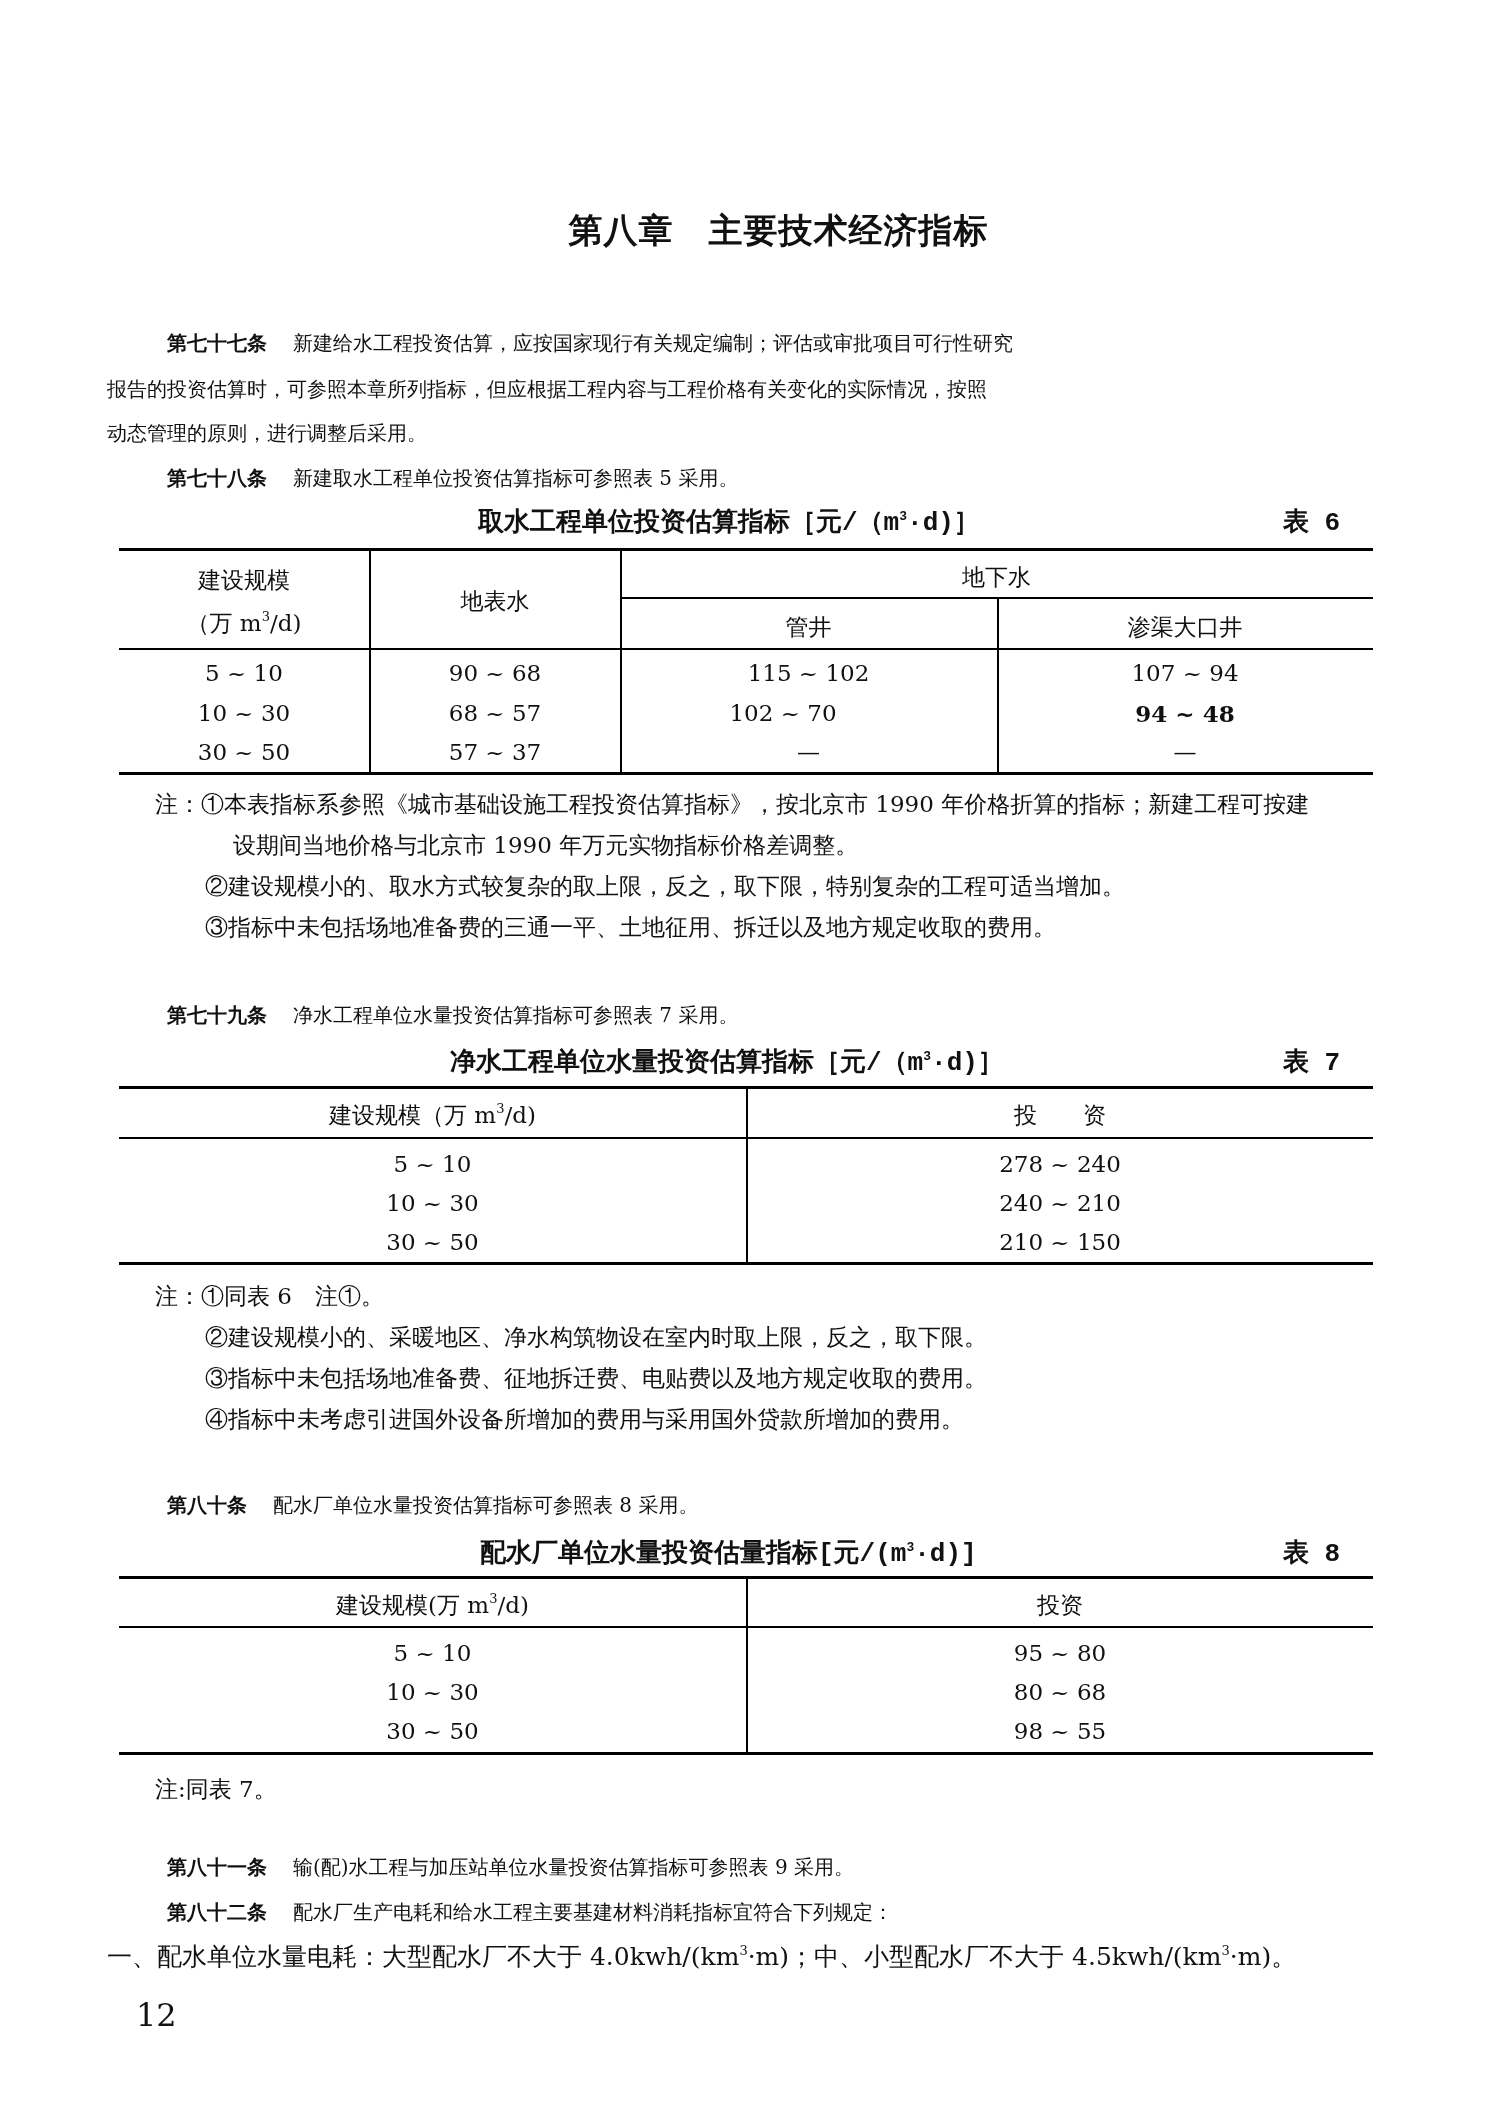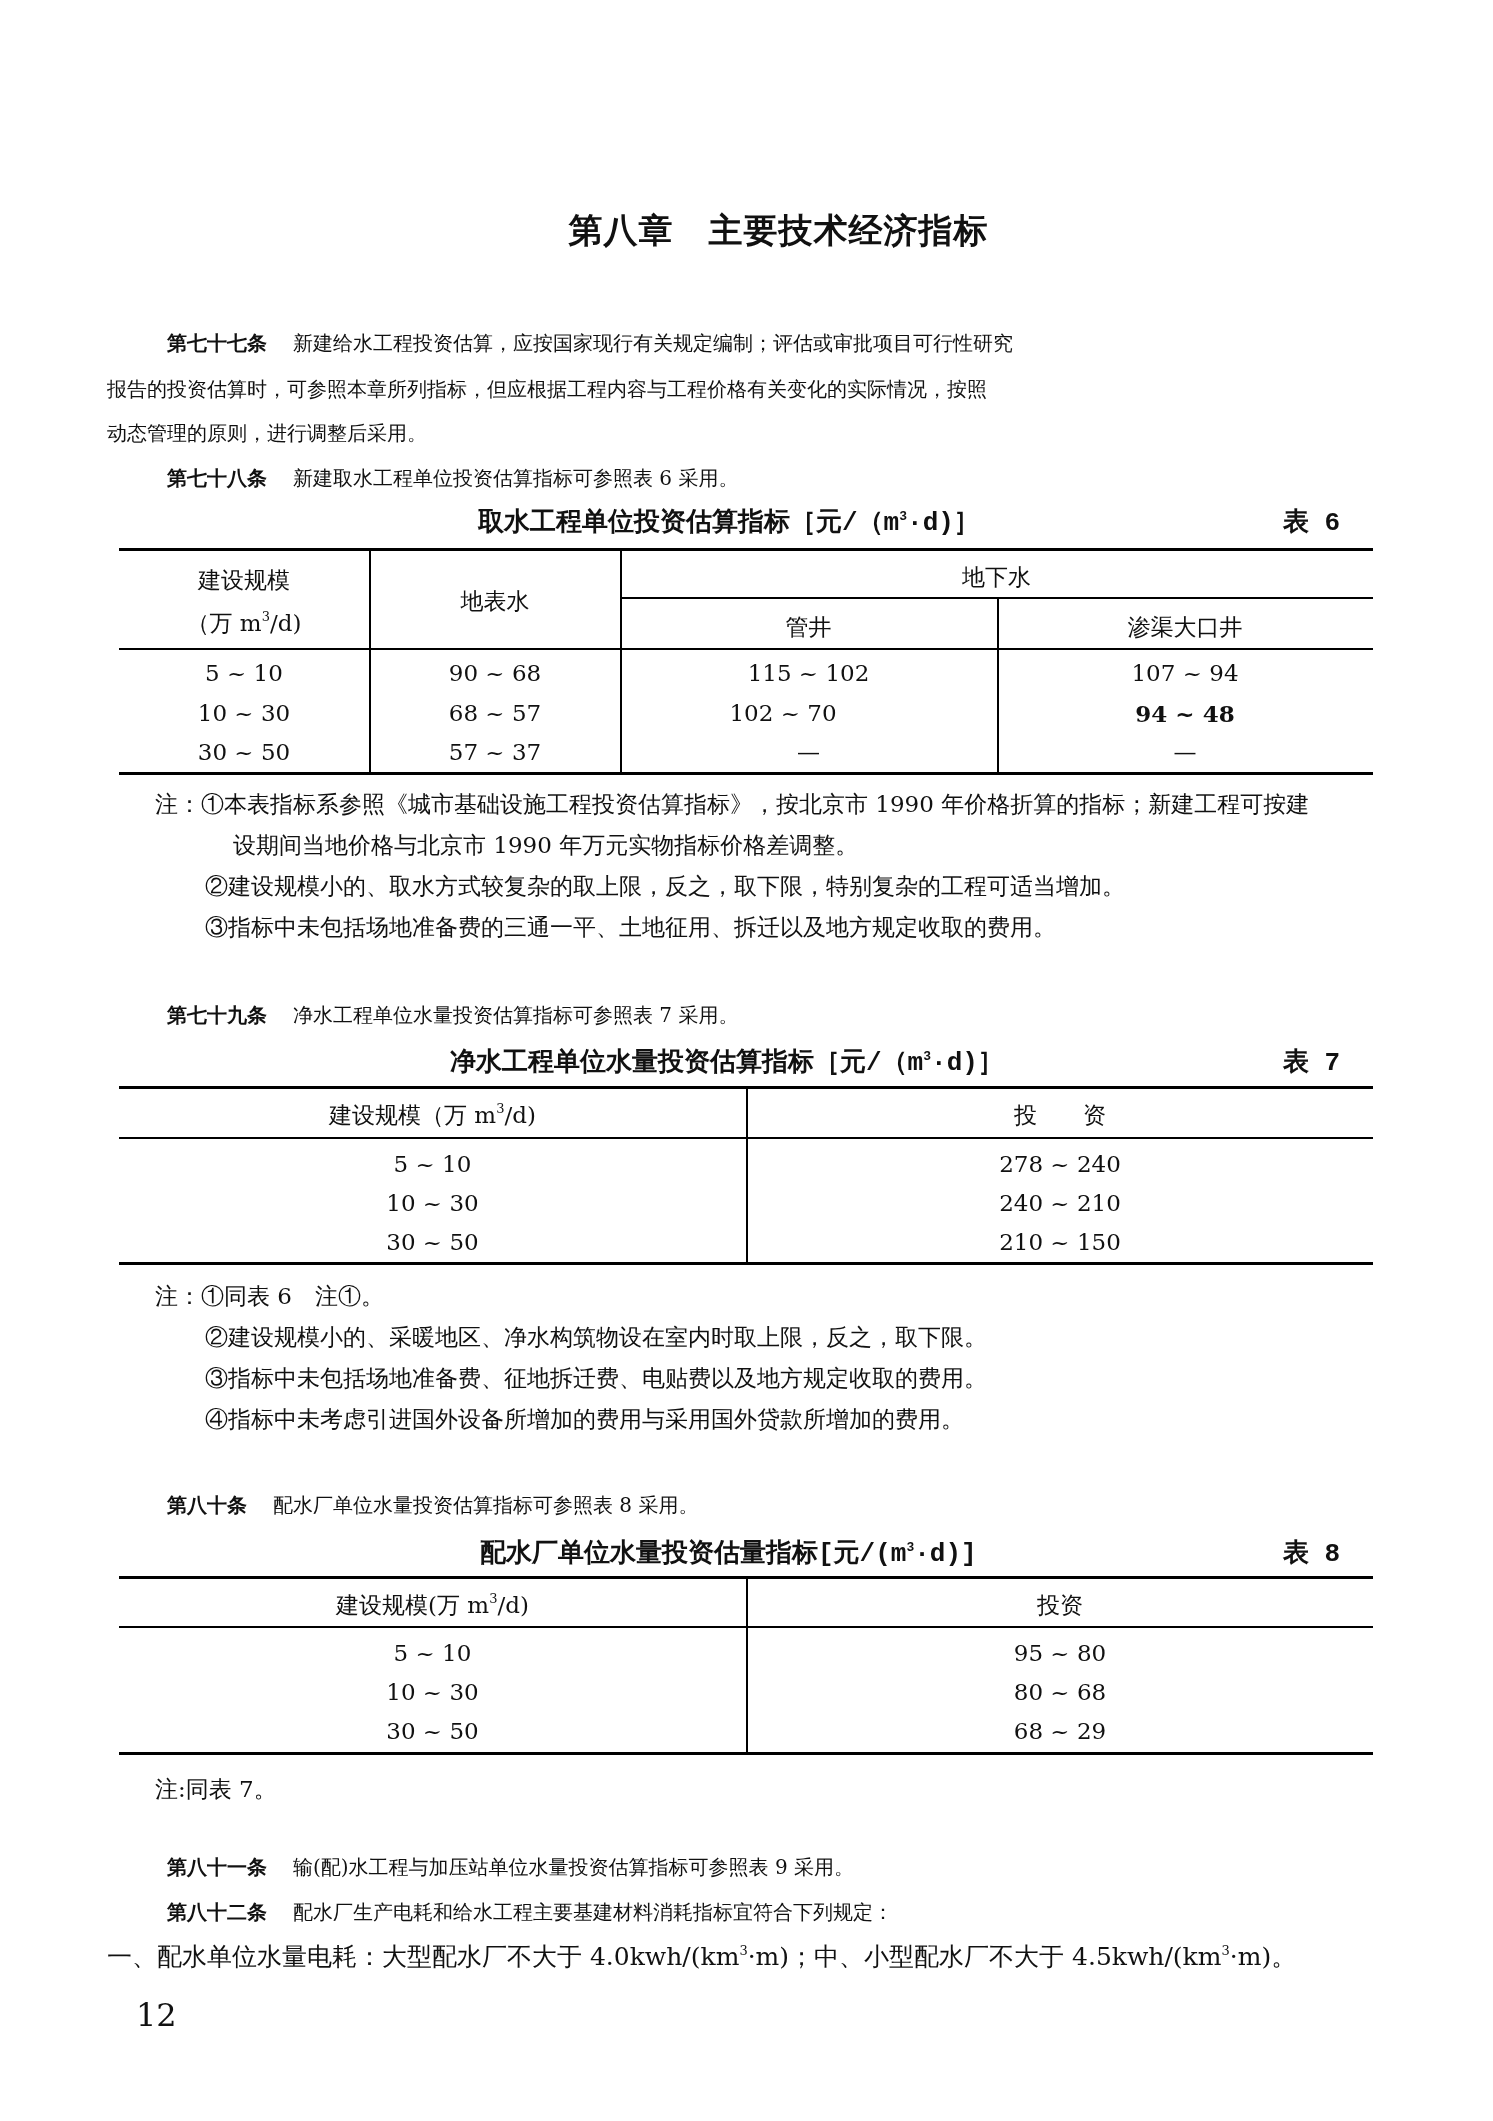--- a/index.html
+++ b/index.html
@@ -22,21 +22,21 @@
 
 <div class="abs title">第八章　主要技术经济指标</div>
 
 <div class="abs para" style="left:167px;top:328px;">
   <span class="art">第七十七条</span><span>新建给水工程投资估算，应按国家现行有关规定编制；评估或审批项目可行性研究</span>
 </div>
 <div class="abs para" style="left:107px;top:374px;">报告的投资估算时，可参照本章所列指标，但应根据工程内容与工程价格有关变化的实际情况，按照</div>
 <div class="abs para" style="left:107px;top:418px;">动态管理的原则，进行调整后采用。</div>
 
 <div class="abs para" style="left:167px;top:463px;">
-  <span class="art">第七十八条</span><span>新建取水工程单位投资估算指标可参照表 6 采用。</span>
+  <span class="art">第七十八条</span><span>新建取水工程单位投资估算指标可参照表 5 采用。</span>
 </div>
 
 <div class="abs caption" style="left:478px;top:504px;"><span>取水工程单位投资估算指标［元/（m</span><sup>3</sup><span>·d)］</span></div>
 <div class="abs caption" style="left:1283px;top:504px;">表 6</div>
 
 <div>
   <div class="line" style="left:119px;top:548px;width:1254px;height:3px;"></div>
   <div class="line" style="left:620px;top:597px;width:753px;height:2px;"></div>
   <div class="line" style="left:119px;top:648px;width:1254px;height:2px;"></div>
   <div class="line" style="left:119px;top:772px;width:1254px;height:3px;"></div>
@@ -114,21 +114,21 @@
   <div class="line" style="left:119px;top:1752px;width:1254px;height:3px;"></div>
   <div class="line" style="left:746px;top:1578px;width:1.5px;height:175px;"></div>
   <div class="cell" style="left:119px;width:627px;top:1590px;"><span>建设规模(万 m</span><sup>3</sup><span>/d)</span></div>
   <div class="cell" style="left:747px;width:626px;top:1590px;">投资</div>
   <div id="t8rows">
       <div class="cell" style="left: 119px; width: 627px; top: 1640px;">5 ~ 10</div>
       <div class="cell" style="left: 747px; width: 626px; top: 1640px;">95 ~ 80</div>
       <div class="cell" style="left: 119px; width: 627px; top: 1679px;">10 ~ 30</div>
       <div class="cell" style="left: 747px; width: 626px; top: 1679px;">80 ~ 68</div>
       <div class="cell" style="left: 119px; width: 627px; top: 1718px;">30 ~ 50</div>
-      <div class="cell" style="left: 747px; width: 626px; top: 1718px;">68 ~ 29</div>
+      <div class="cell" style="left: 747px; width: 626px; top: 1718px;">98 ~ 55</div>
     </div>
 </div>
 
 <div class="abs note" style="left:155px;top:1775px;">注:同表 7。</div>
 
 <div class="abs para" style="left:167px;top:1852px;">
   <span class="art">第八十一条</span><span>输(配)水工程与加压站单位水量投资估算指标可参照表 9 采用。</span>
 </div>
 <div class="abs para" style="left:167px;top:1897px;">
   <span class="art">第八十二条</span><span>配水厂生产电耗和给水工程主要基建材料消耗指标宜符合下列规定：</span>

